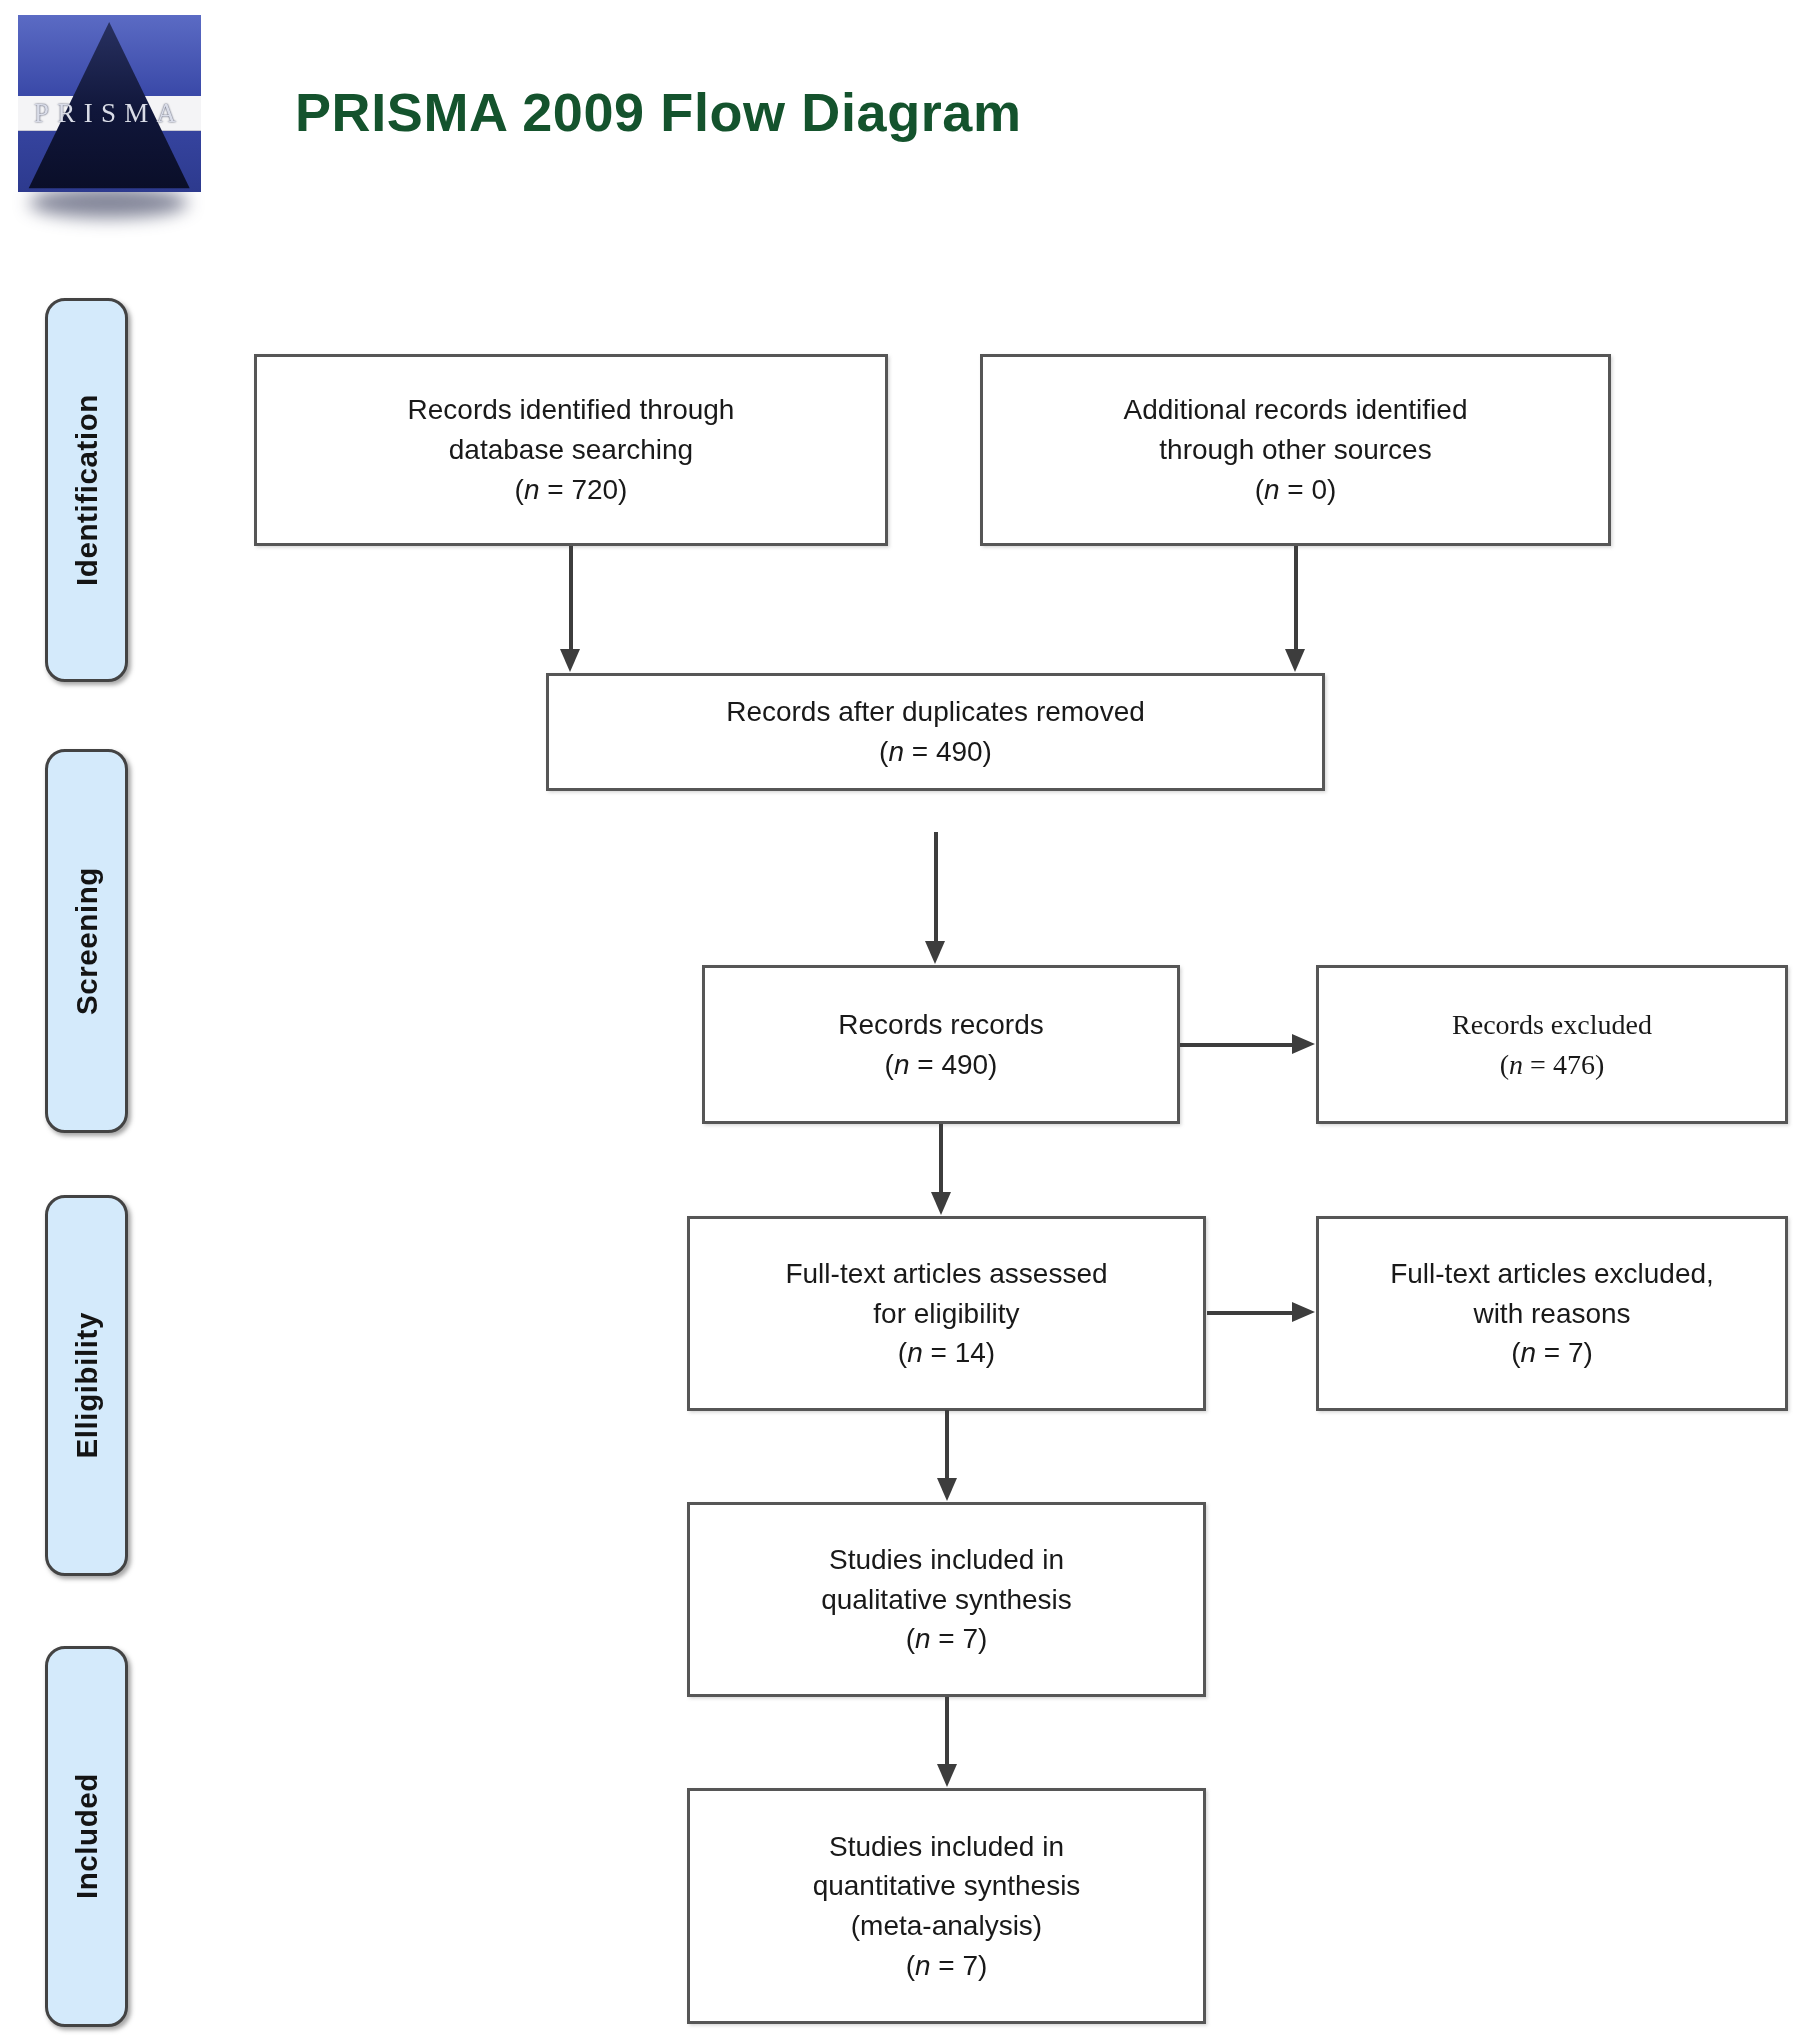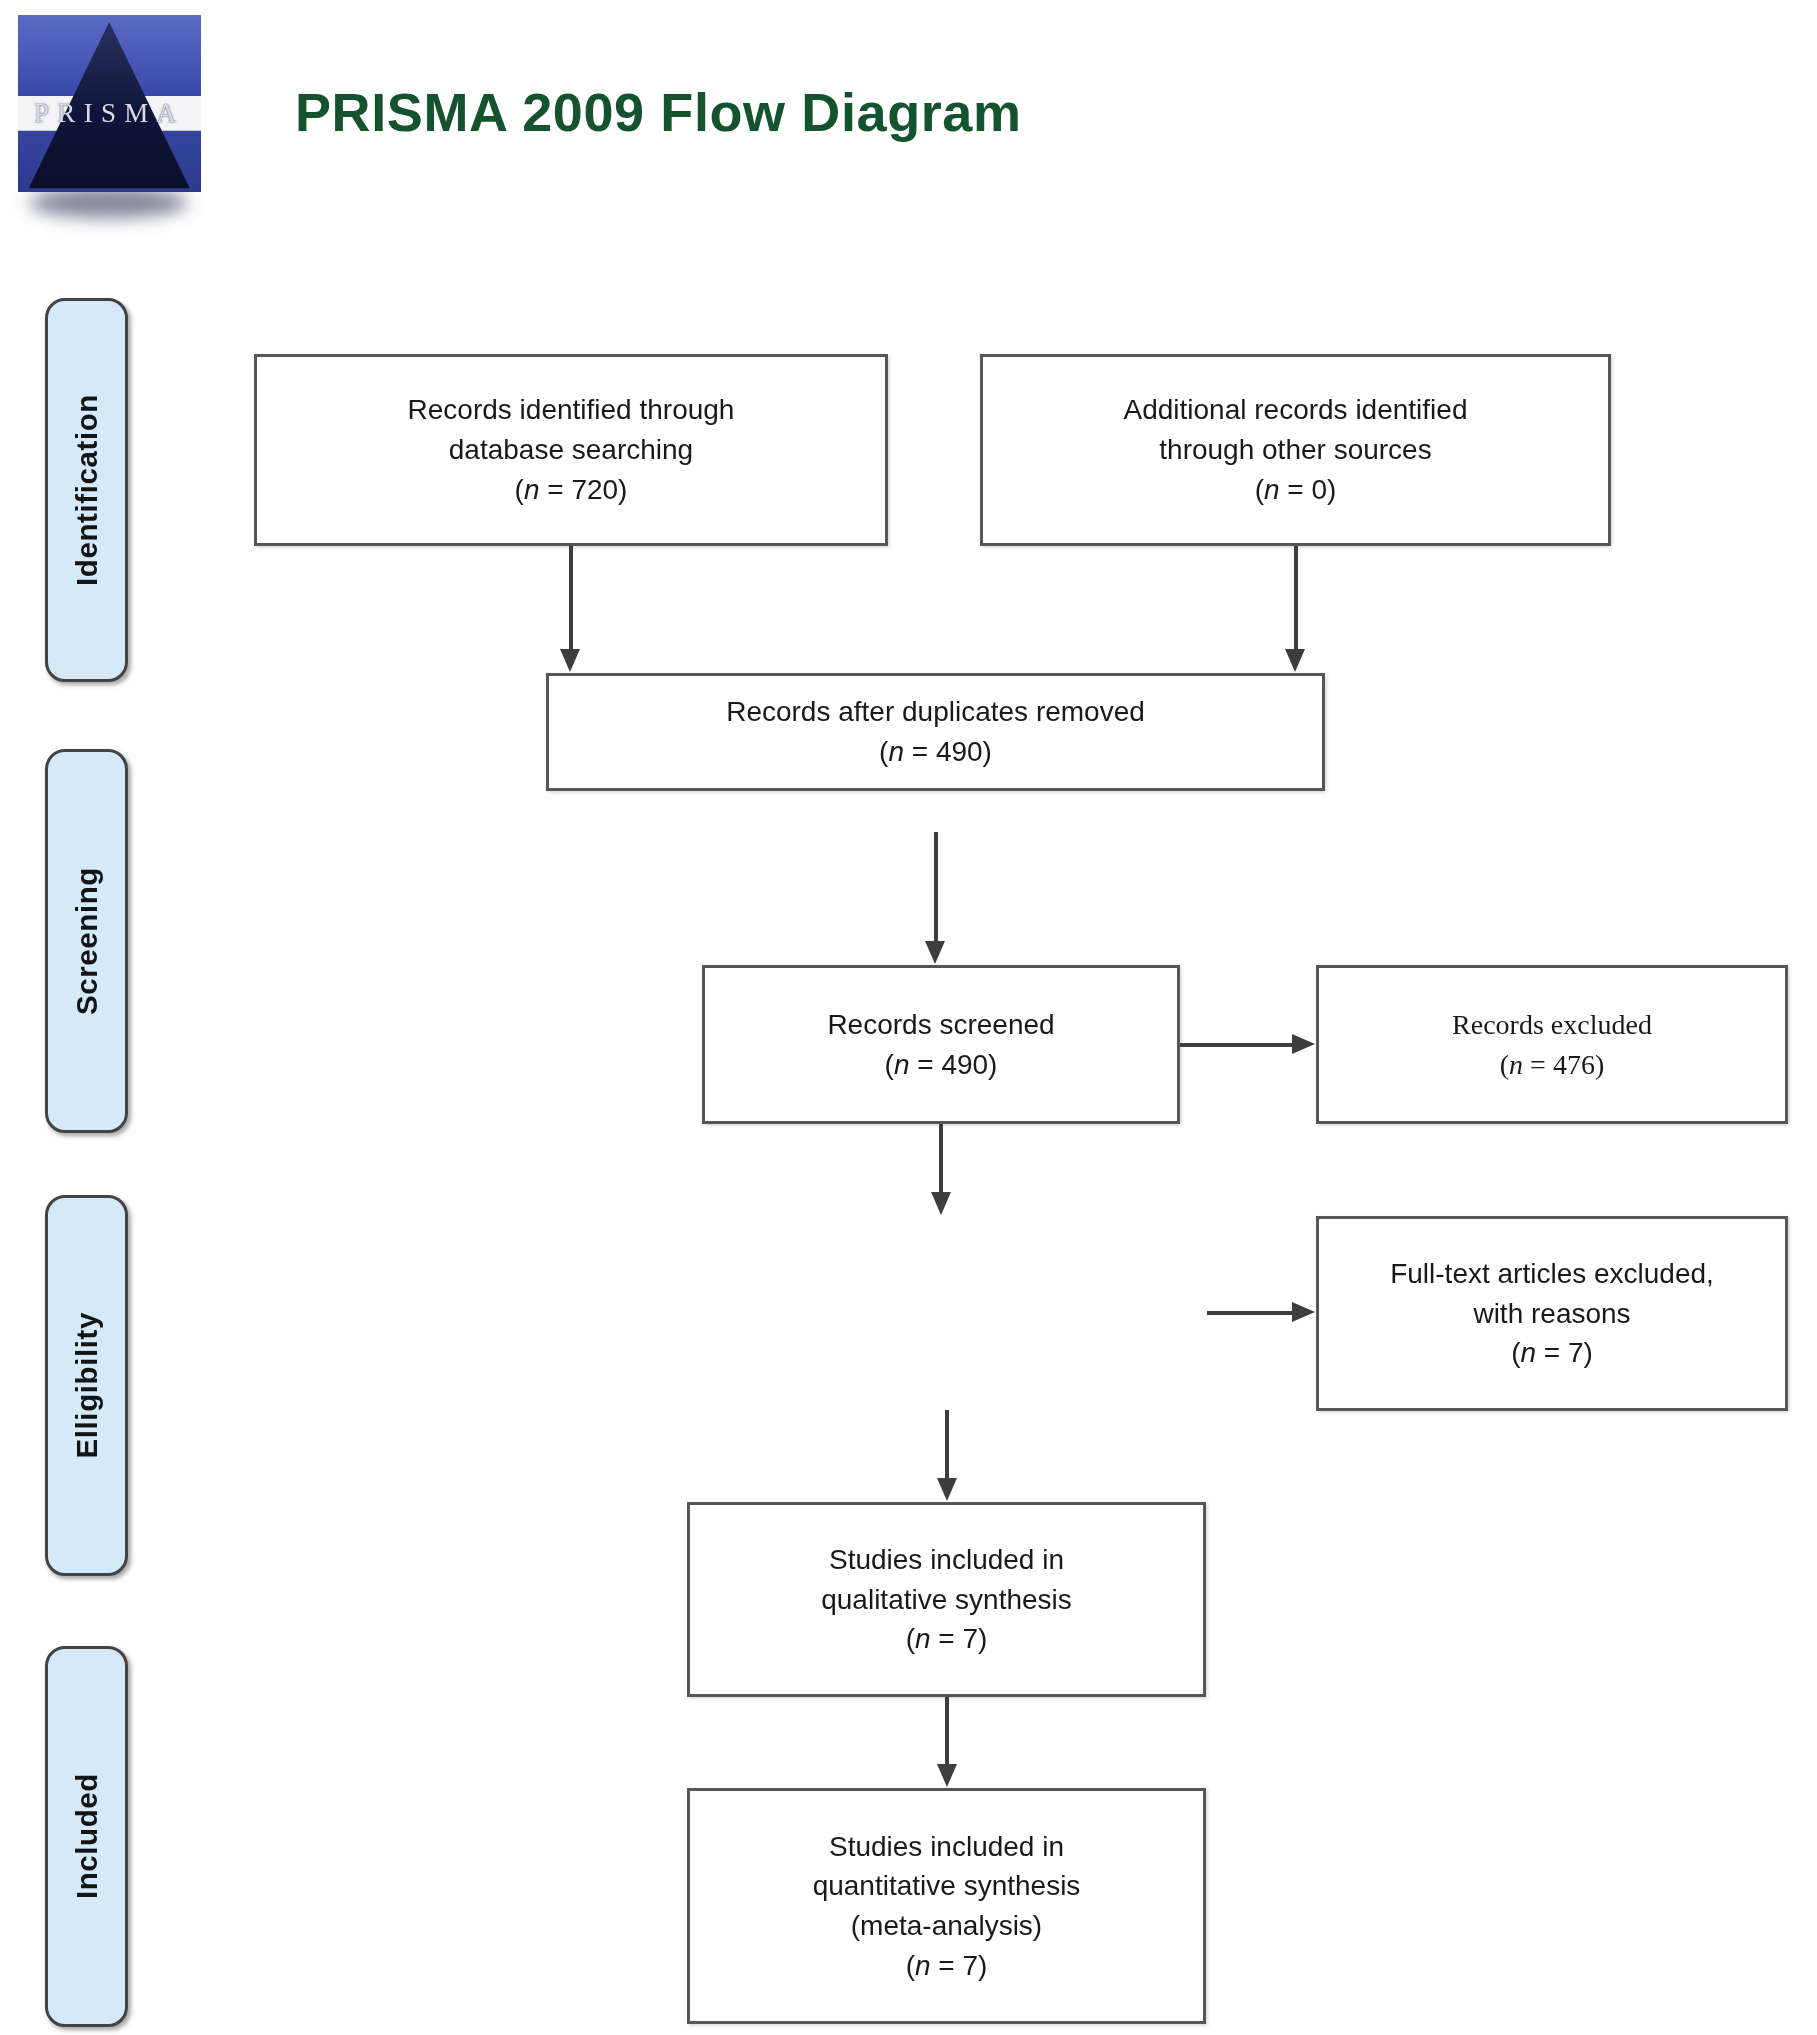--- a/index.html
+++ b/index.html
@@ -110,28 +110,35 @@
       </div>
   </div>
   <div class="fbox" style="left:546px;top:673px;width:779px;height:118px;">
     <div class="fbox-text">
         <div class="fline">Records after duplicates removed</div>
         <div class="fline nline">(<i class="nvar">n</i> = 490)</div>
       </div>
   </div>
   <div class="fbox" style="left:702px;top:965px;width:478px;height:159px;">
     <div class="fbox-text">
-        <div class="fline">Records screened</div>
+        <div class="fline">Records records</div>
         <div class="fline nline">(<i class="nvar">n</i> = 490)</div>
       </div>
   </div>
   <div class="fbox" style="left:1316px;top:965px;width:472px;height:159px;font-family:Liberation Serif, serif;">
     <div class="fbox-text">
         <div class="fline">Records excluded</div>
         <div class="fline nline">(<i class="nvar">n</i> = 476)</div>
+      </div>
+  </div>
+  <div class="fbox" style="left:687px;top:1216px;width:519px;height:195px;">
+    <div class="fbox-text">
+        <div class="fline">Full-text articles assessed</div>
+        <div class="fline">for eligibility</div>
+        <div class="fline nline">(<i class="nvar">n</i> = 14)</div>
       </div>
   </div>
   <div class="fbox" style="left:1316px;top:1216px;width:472px;height:195px;">
     <div class="fbox-text">
         <div class="fline">Full-text articles excluded,</div>
         <div class="fline">with reasons</div>
         <div class="fline nline">(<i class="nvar">n</i> = 7)</div>
       </div>
   </div>
   <div class="fbox" style="left:687px;top:1502px;width:519px;height:195px;">

